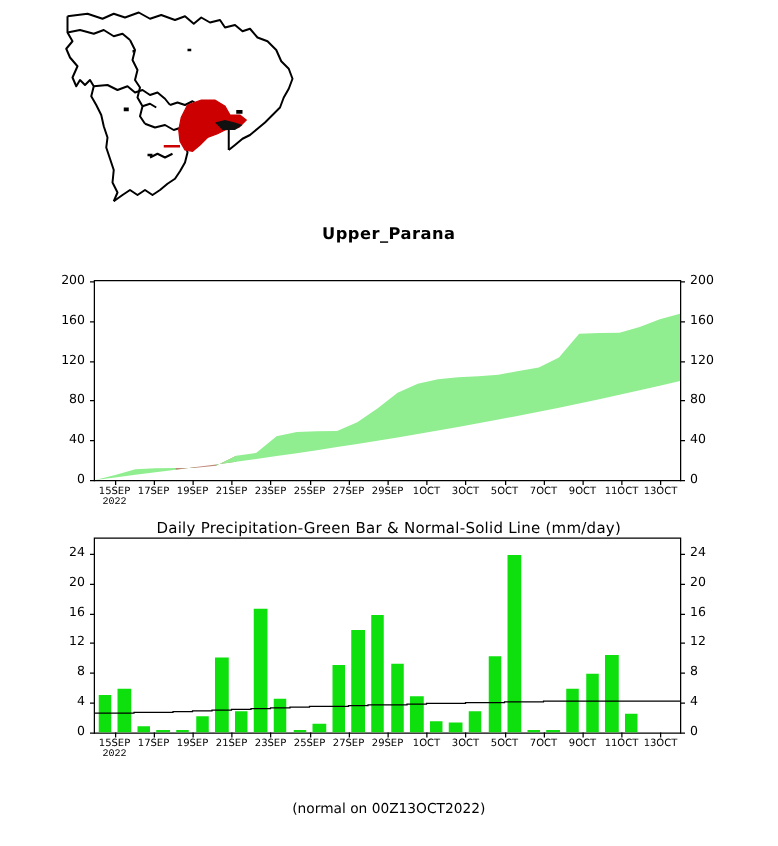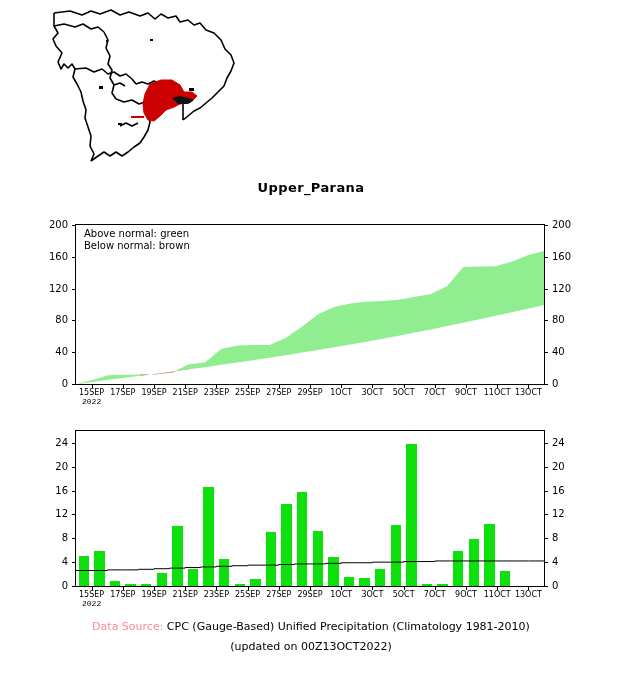--- a/index.html
+++ b/index.html
@@ -91,24 +91,20 @@
 
 
   <div class="chart" id="upper">
     <div class="frame"></div>
     <div class="plot" id="upper-plot">
       <svg id="upper-svg" width="468" height="159">
           <path d="M0,159 L16.137931034482758,155.025 L32.275862068965516,150.3345 L48.41379310344828,149.6985 L64.55172413793103,149.46 L80.6896551724138,149.2215 L80.6896551724138,148.665 L64.55172413793103,150.732 L48.41379310344828,152.799 L32.275862068965516,154.86599999999999 L16.137931034482758,156.933 L0,159 Z" fill="#90ee90" stroke="none"></path>
           <path d="M64.55172413793103,149.46 L80.6896551724138,149.2215 L96.82758620689656,147.552 L112.96551724137932,139.5225 L112.96551724137932,144.372 L96.82758620689656,146.5185 L80.6896551724138,148.665 L64.55172413793103,150.732 Z" fill="#c08878" stroke="none"></path>
           <path d="M96.82758620689656,147.552 L112.96551724137932,139.5225 L129.10344827586206,137.2965 L145.24137931034483,124.0995 L161.3793103448276,120.52199999999999 L177.51724137931035,120.045 L193.6551724137931,119.886 L209.79310344827587,112.731 L225.93103448275863,101.83949999999999 L242.06896551724137,89.2785 L258.2068965517241,81.96449999999999 L274.3448275862069,78.387 L290.48275862068965,76.7175 L306.62068965517244,76.002 L322.7586206896552,74.80949999999999 L338.8965517241379,71.70900000000002 L355.0344827586207,69.00599999999999 L371.17241379310343,60.976500000000016 L387.3103448275862,41.976 L403.44827586206895,41.49899999999998 L419.58620689655174,41.181 L435.7241379310345,36.64949999999999 L451.86206896551727,30.369 L468,25.996499999999997 L468,79.8975 L451.86206896551727,83.634 L435.7241379310345,87.291 L419.58620689655174,90.8685 L403.44827586206895,94.3665 L387.3103448275862,97.785 L371.17241379310343,101.124 L355.0344827586207,104.3835 L338.8965517241379,107.5635 L322.7586206896552,110.664 L306.62068965517244,113.685 L290.48275862068965,116.62650000000001 L274.3448275862069,119.48849999999999 L258.2068965517241,122.271 L242.06896551724137,124.974 L225.93103448275863,127.5975 L209.79310344827587,130.1415 L193.6551724137931,132.6855 L177.51724137931035,135.15 L161.3793103448276,137.535 L145.24137931034483,139.8405 L129.10344827586206,142.14600000000002 L112.96551724137932,144.372 L96.82758620689656,146.5185 Z" fill="#90ee90" stroke="none"></path>
         </svg>
-    </div>
-    <div class="legend">
-      <div>Above normal: green</div>
-      <div>Below normal: brown</div>
     </div>
     <div id="upper-ticks">
         <div class="tick-l" style="left: 22px; width: 46px; top: 154px;">0</div>
         <div class="tick-r" style="left: 552px; width: 40px; top: 154px;">0</div>
         <div class="tkm" style="left: 72px; top: 160px; width: 4px; height: 1px;"></div>
         <div class="tkm" style="left: 544px; top: 160px; width: 4px; height: 1px;"></div>
         <div class="tick-l" style="left: 22px; width: 46px; top: 122.2px;">40</div>
         <div class="tick-r" style="left: 552px; width: 40px; top: 122.2px;">40</div>
         <div class="tkm" style="left: 72px; top: 128.2px; width: 4px; height: 1px;"></div>
         <div class="tkm" style="left: 544px; top: 128.2px; width: 4px; height: 1px;"></div>
@@ -155,20 +151,21 @@
         <div class="xlab" style="left: 466px; top: 164px;">9OCT</div>
         <div class="tkm" style="left: 466px; top: 160px; width: 1px; height: 4px;"></div>
         <div class="xlab" style="left: 497.2px; top: 164px;">11OCT</div>
         <div class="tkm" style="left: 497px; top: 160px; width: 1px; height: 4px;"></div>
         <div class="xlab" style="left: 528.4px; top: 164px;">13OCT</div>
         <div class="tkm" style="left: 528px; top: 160px; width: 1px; height: 4px;"></div>
         <div class="yearlab" style="left: 91.6px; top: 173px;">2022</div>
       </div>
   </div>
 
+  <div class="panel-title t-lower">Daily Precipitation-Green Bar &amp; Normal-Solid Line (mm/day)</div>
 
   <div class="chart" id="lower">
     <div class="frame"></div>
     <div class="plot" id="lower-plot">
       <div id="bars">
           <div class="bar" style="left: 2.652px; width: 10.296px; height: 29.8077px; background: rgb(14, 224, 14);"></div>
           <div class="bar" style="left: 18.252px; width: 10.296px; height: 35.1731px; background: rgb(14, 224, 14);"></div>
           <div class="bar" style="left: 33.852px; width: 10.296px; height: 5.36538px; background: rgb(14, 224, 14);"></div>
           <div class="bar" style="left: 49.452px; width: 10.296px; height: 1.78846px; background: rgb(14, 224, 14);"></div>
           <div class="bar" style="left: 65.052px; width: 10.296px; height: 1.78846px; background: rgb(14, 224, 14);"></div>
@@ -256,19 +253,15 @@
         <div class="xlab" style="left: 466px; top: 160px;">9OCT</div>
         <div class="tkm" style="left: 466px; top: 156px; width: 1px; height: 4px;"></div>
         <div class="xlab" style="left: 497.2px; top: 160px;">11OCT</div>
         <div class="tkm" style="left: 497px; top: 156px; width: 1px; height: 4px;"></div>
         <div class="xlab" style="left: 528.4px; top: 160px;">13OCT</div>
         <div class="tkm" style="left: 528px; top: 156px; width: 1px; height: 4px;"></div>
         <div class="yearlab" style="left: 91.6px; top: 169px;">2022</div>
       </div>
   </div>
 
-  <div class="footer f1">
-    <span class="src-label">Data Source:</span>
-    <span>CPC (Gauge-Based) Unified Precipitation (Climatology 1981-2010)</span>
-  </div>
-  <div class="footer f2">(updated on 00Z13OCT2022)</div>
+  <div class="footer f2">(normal on 00Z13OCT2022)</div>
 
 </div>
 
 </body></html>

